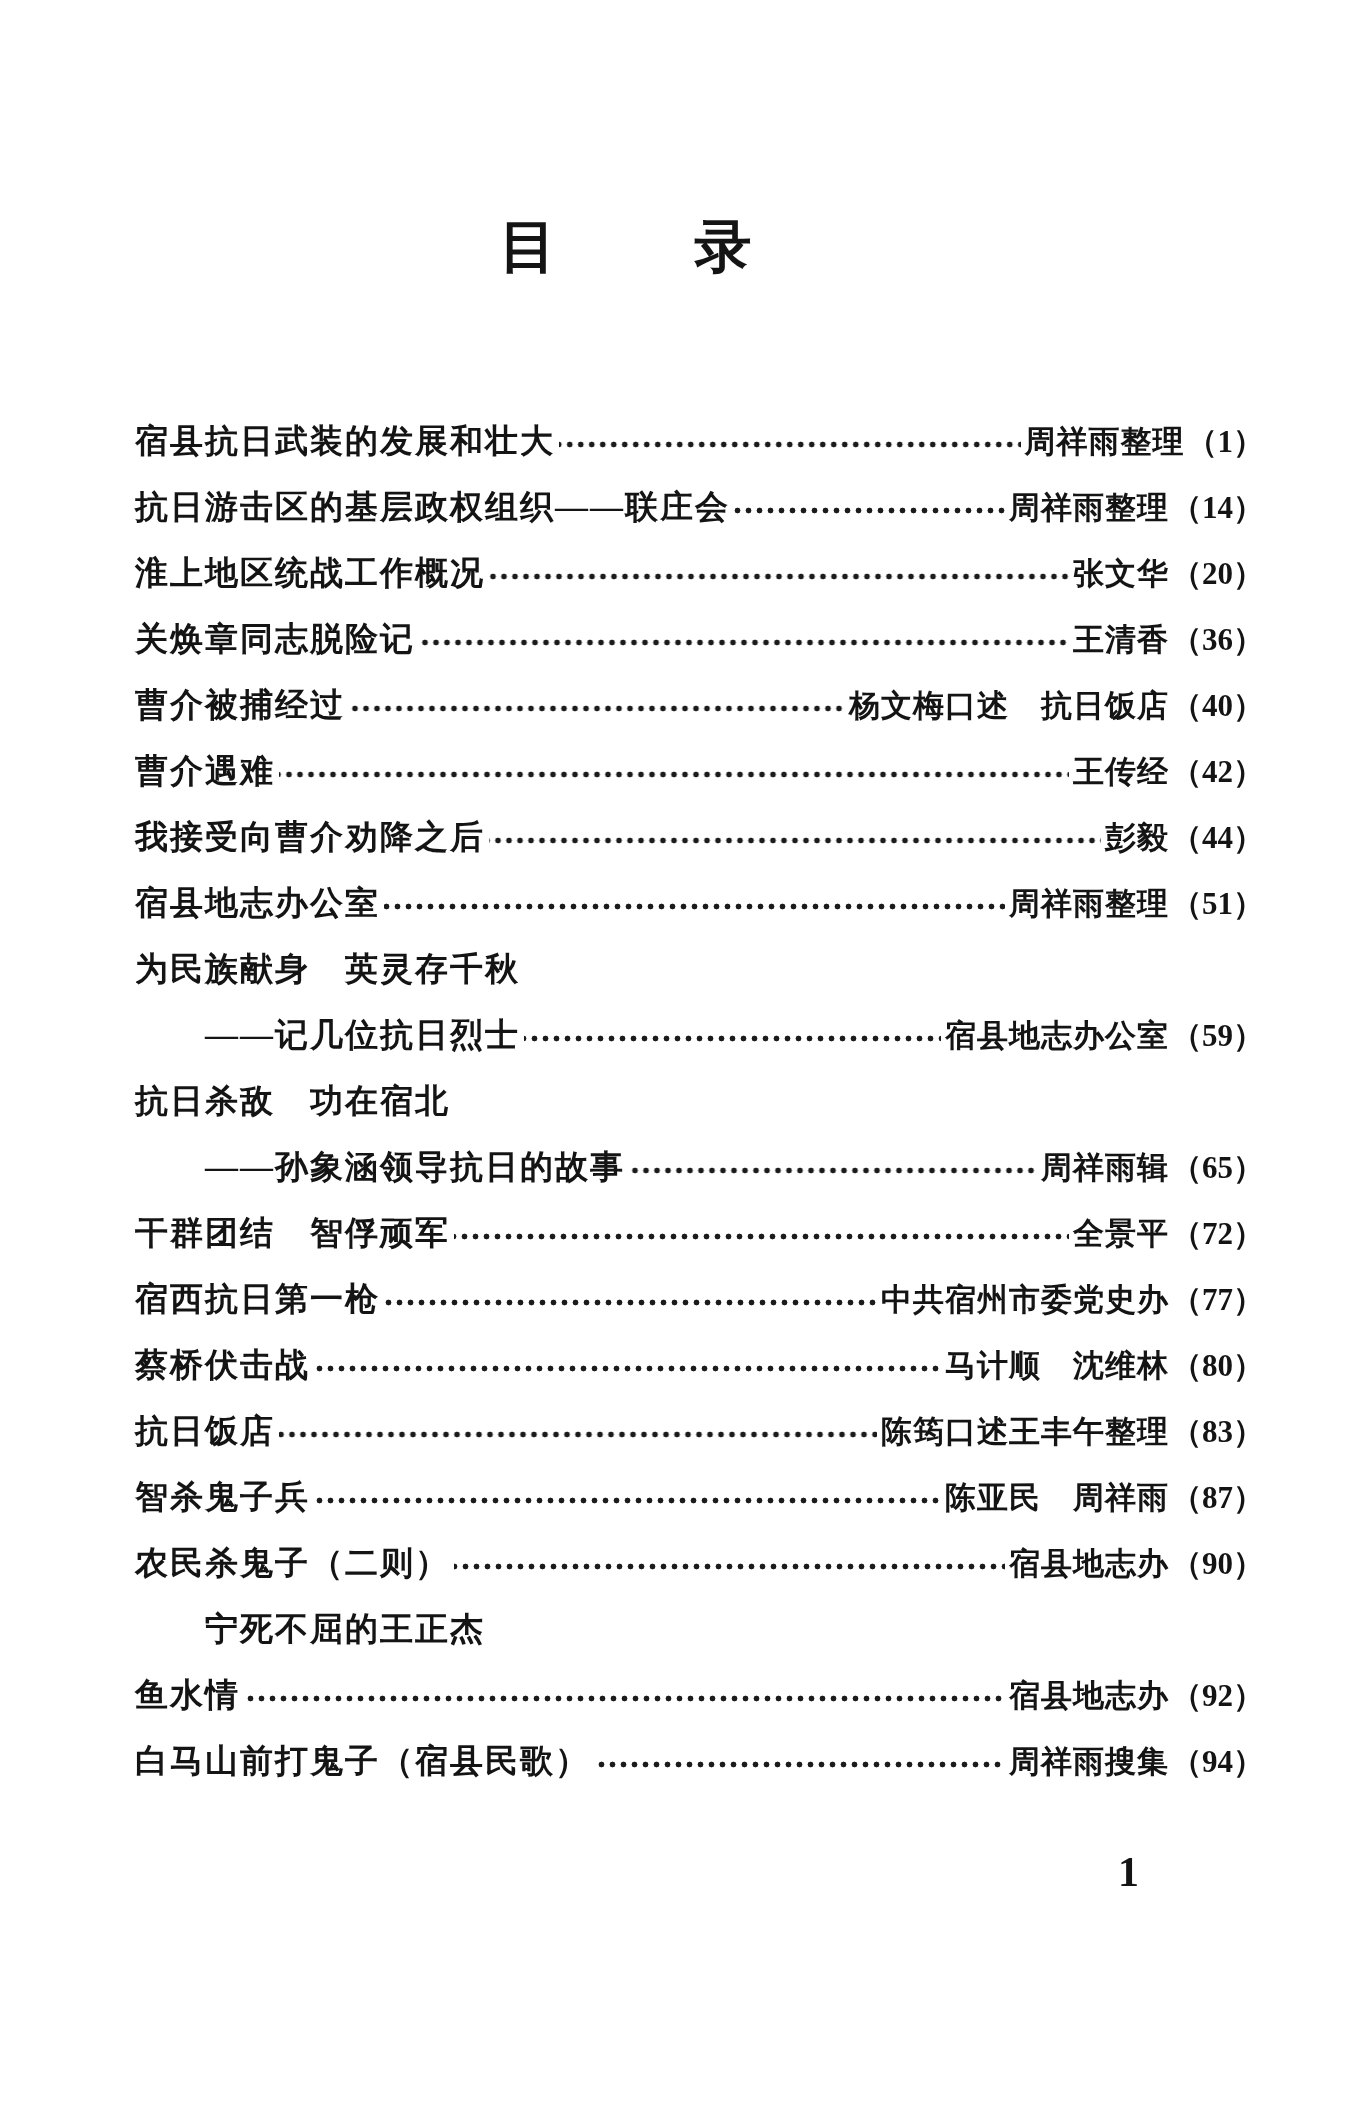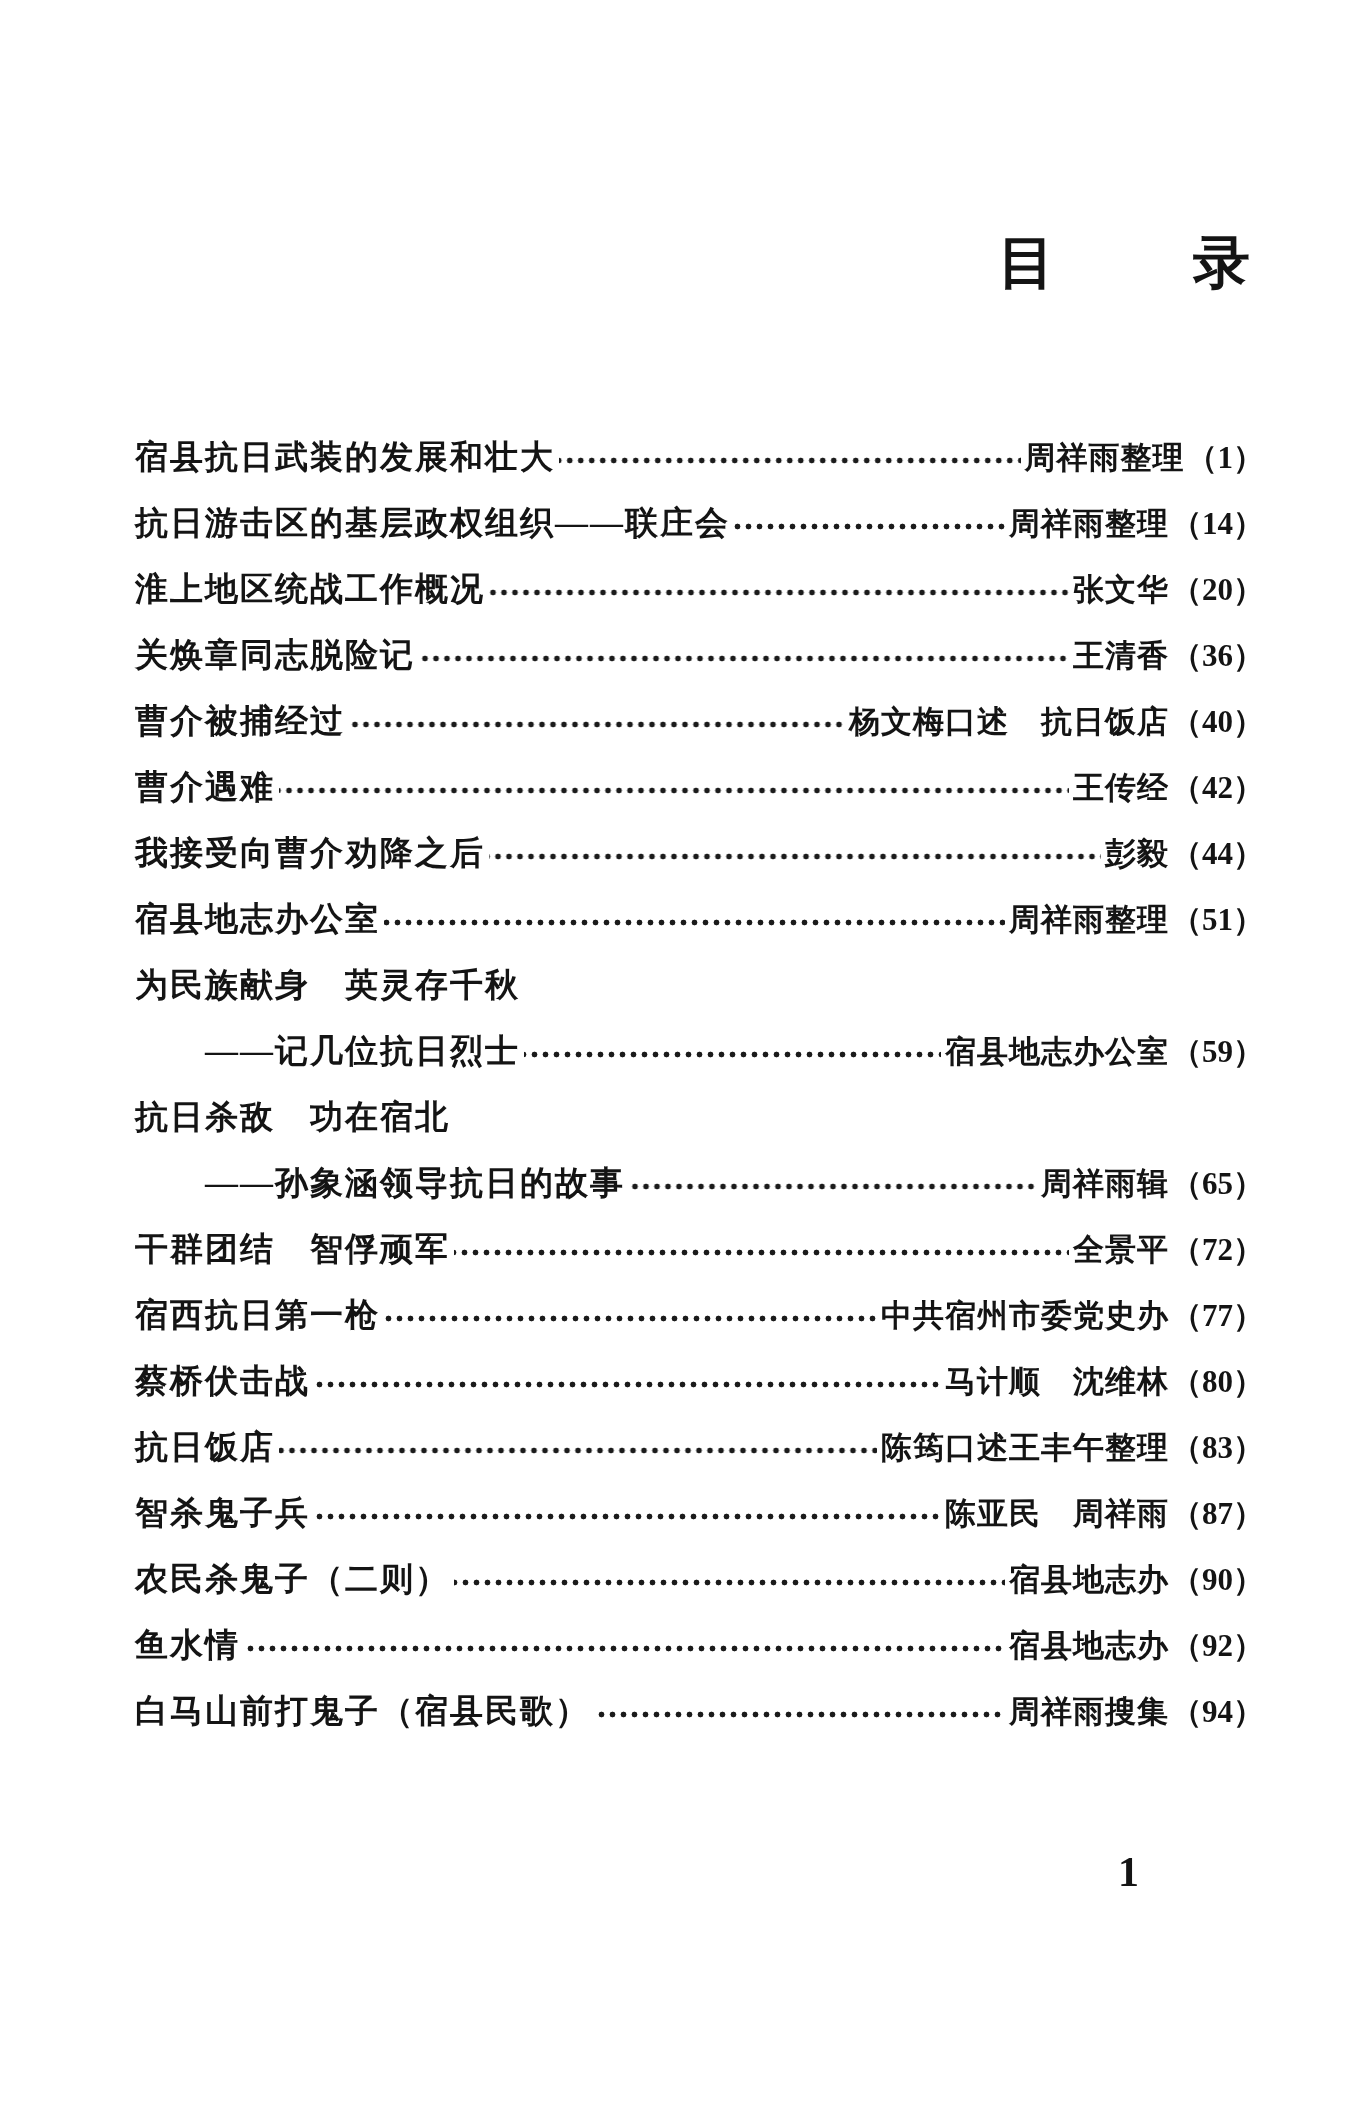--- a/index.html
+++ b/index.html
@@ -11,26 +11,26 @@
     position: relative;
     width: 1351px;
     height: 2108px;
     margin: 0 auto;
     background: #ffffff;
     color: #141414;
     font-family: "Liberation Serif", "DejaVu Serif", serif;
     overflow: hidden;
   }
   .doc-title {
-    margin: 16px;
+    margin: 0;
     padding-top: 218px;
-    padding-left: 113px;
+    padding-left: 65px;
     width: 1129px;
     box-sizing: content-box;
-    text-align: right;
+    text-align: center;
     font-size: 57px;
     font-weight: bold;
     letter-spacing: 8px;
     line-height: 1;
     white-space: pre;
   }
   .toc {
     margin-top: 146px;
     margin-left: 135px;
     margin-right: 87px; 
@@ -187,20 +187,26 @@
     <span class="dot-leader"></span>
     <span class="entry-author">陈亚民　周祥雨</span>
     <span class="entry-page">（87）</span>
   </div>
       <div class="toc-entry">
     <span class="entry-title">农民杀鬼子（二则）</span>
     <span class="dot-leader"></span>
     <span class="entry-author">宿县地志办</span>
     <span class="entry-page">（90）</span>
   </div>
+      <div class="toc-entry indent-1">
+    <span class="entry-title">宁死不屈的王正杰</span>
+    
+    
+    
+  </div>
       <div class="toc-entry">
     <span class="entry-title">鱼水情</span>
     <span class="dot-leader"></span>
     <span class="entry-author">宿县地志办</span>
     <span class="entry-page">（92）</span>
   </div>
       <div class="toc-entry">
     <span class="entry-title">白马山前打鬼子（宿县民歌）</span>
     <span class="dot-leader"></span>
     <span class="entry-author">周祥雨搜集</span>

